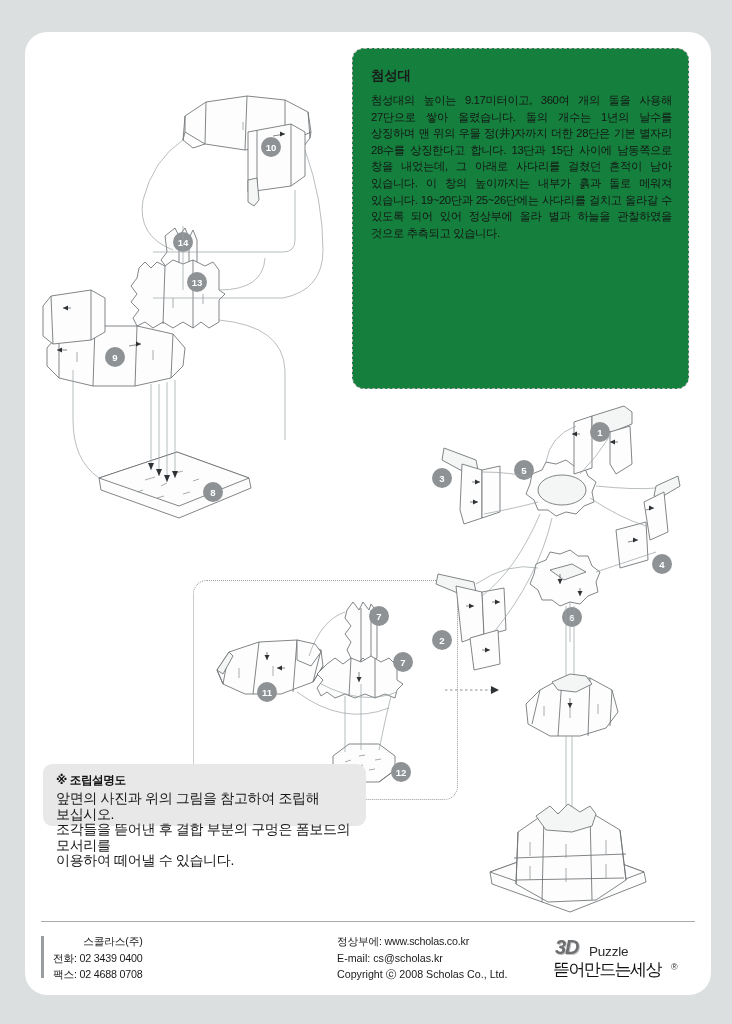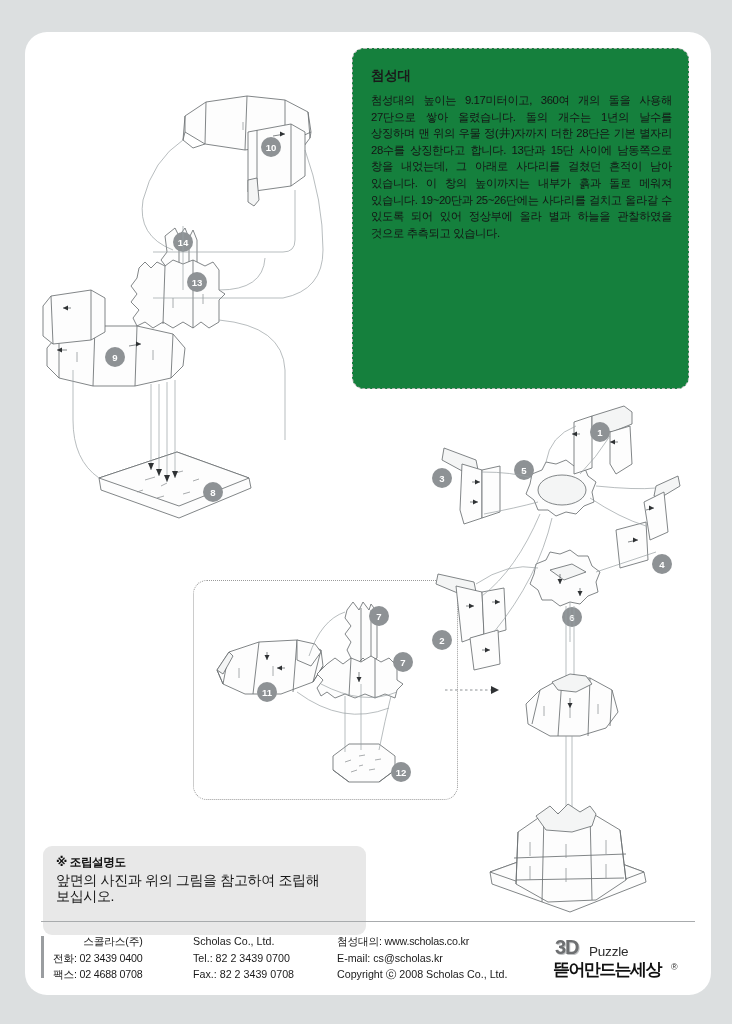--- a/index.html
+++ b/index.html
@@ -35,22 +35,22 @@
   .desc-para {
     font-size: 11.3px; line-height: 16.6px; color: #141414;
     letter-spacing: -0.35px; text-align: justify;
     word-break: keep-all;
   }
   .desc-para + .desc-para { margin-top: 14px; font-weight: bold; }
 
   
   #note-box {
     position: absolute;
-    left: 18px; top: 814px;
-    width: 323px; height: 89px;
+    left: 18px; top: 732px;
+    width: 323px; height: 62px;
     background: #e8e8e8;
     border-radius: 9px;
     padding: 9px 12px 8px 13px;
   }
   #note-title {
     font-size: 11.6px; font-weight: bold; color: #111;
     letter-spacing: -0.4px; margin-bottom: 3px;
   }
   .note-line {
     font-size: 14px; line-height: 15.6px; color: #161616;
@@ -71,32 +71,32 @@
     width: 3px; height: 42px; background: #9a9da0;
   }
   #f-col-1 { left: 12px; text-align: right; }
   #f-col-2 { left: 152px; }
   #f-col-3 { left: 296px; }
 
   
   #logo { position: absolute; left: 512px; top: 3px; width: 142px; height: 46px; }
   #logo-3d {
     position: absolute; left: 2px; top: 0px;
-    font-size: 20px; font-weight: bold; 
+    font-size: 20px; font-weight: bold; font-style: italic;
     color: #6d6f71; letter-spacing: -1px;
     text-shadow: 1px 1px 0 #bfc1c3;
   }
   #logo-puzzle {
     position: absolute; left: 36px; top: 8px;
     font-size: 13.5px; font-weight: normal; color: #2b2b2b;
     letter-spacing: -0.2px;
   }
   #logo-kr {
     position: absolute; left: 0px; top: 22px;
-    font-size: 17px; font-weight: bold; color: #111;
+    font-size: 17px; font-weight: normal; color: #111;
     letter-spacing: -1.6px;
   }
   #logo-reg {
     position: absolute; left: 118px; top: 26px;
     font-size: 9px; color: #333;
   }
 
   
   .diagram { position: absolute; }
   #dia-main   { left: 8px;   top: 8px;   width: 315px; height: 510px; }
@@ -435,40 +435,37 @@
   </div>
 
   <div id="desc-box">
     <div id="desc-title">첨성대</div>
     <div class="desc-para">첨성대의 높이는 9.17미터이고, 360여 개의 돌을 사용해 27단으로 쌓아 올렸습니다. 돌의 개수는 1년의 날수를 상징하며 맨 위의 우물 정(井)자까지 더한 28단은 기본 별자리 28수를 상징한다고 합니다. 13단과 15단 사이에 남동쪽으로 창을 내었는데, 그 아래로 사다리를 걸쳤던 흔적이 남아 있습니다. 이 창의 높이까지는 내부가 흙과 돌로 메워져 있습니다. 19~20단과 25~26단에는 사다리를 걸치고 올라갈 수 있도록 되어 있어 정상부에 올라 별과 하늘을 관찰하였을 것으로 추측되고 있습니다.</div>
   </div>
 
   <div id="note-box">
     <div id="note-title">※ 조립설명도</div>
     <div class="note-line">앞면의 사진과 위의 그림을 참고하여 조립해 보십시오.</div>
+    <div class="note-line">조각들을 뜯어낸 후 결합 부분의 구멍은 폼보드의 모서리를</div>
+    <div class="note-line">이용하여 떼어낼 수 있습니다.</div>
   </div>
 
   <div id="footer-rule"></div>
   <div id="footer">
     <div id="f-accent"></div>
 
     <div class="f-col" id="f-col-1">
       <div class="f-line kr">스콜라스(주)</div>
       <div class="f-line kr">전화: 02 3439 0400</div>
       <div class="f-line kr">팩스: 02 4688 0708</div>
     </div>
 
-    <div class="f-col" id="f-col-2">
-      <div class="f-line">Scholas Co., Ltd.</div>
-      <div class="f-line">Tel.: 82 2 3439 0700</div>
-      <div class="f-line">Fax.: 82 2 3439 0708</div>
-    </div>
 
     <div class="f-col" id="f-col-3">
-      <div class="f-line kr">첨성대의: www.scholas.co.kr</div>
+      <div class="f-line kr">정상부에: www.scholas.co.kr</div>
       <div class="f-line">E-mail: cs@scholas.kr</div>
       <div class="f-line">Copyright ⓒ 2008 Scholas Co., Ltd.</div>
     </div>
 
     <div id="logo">
       <div id="logo-3d">3D</div>
       <div id="logo-puzzle">Puzzle</div>
       <div id="logo-kr">뜯어만드는세상</div>
       <div id="logo-reg">®</div>
     </div>

